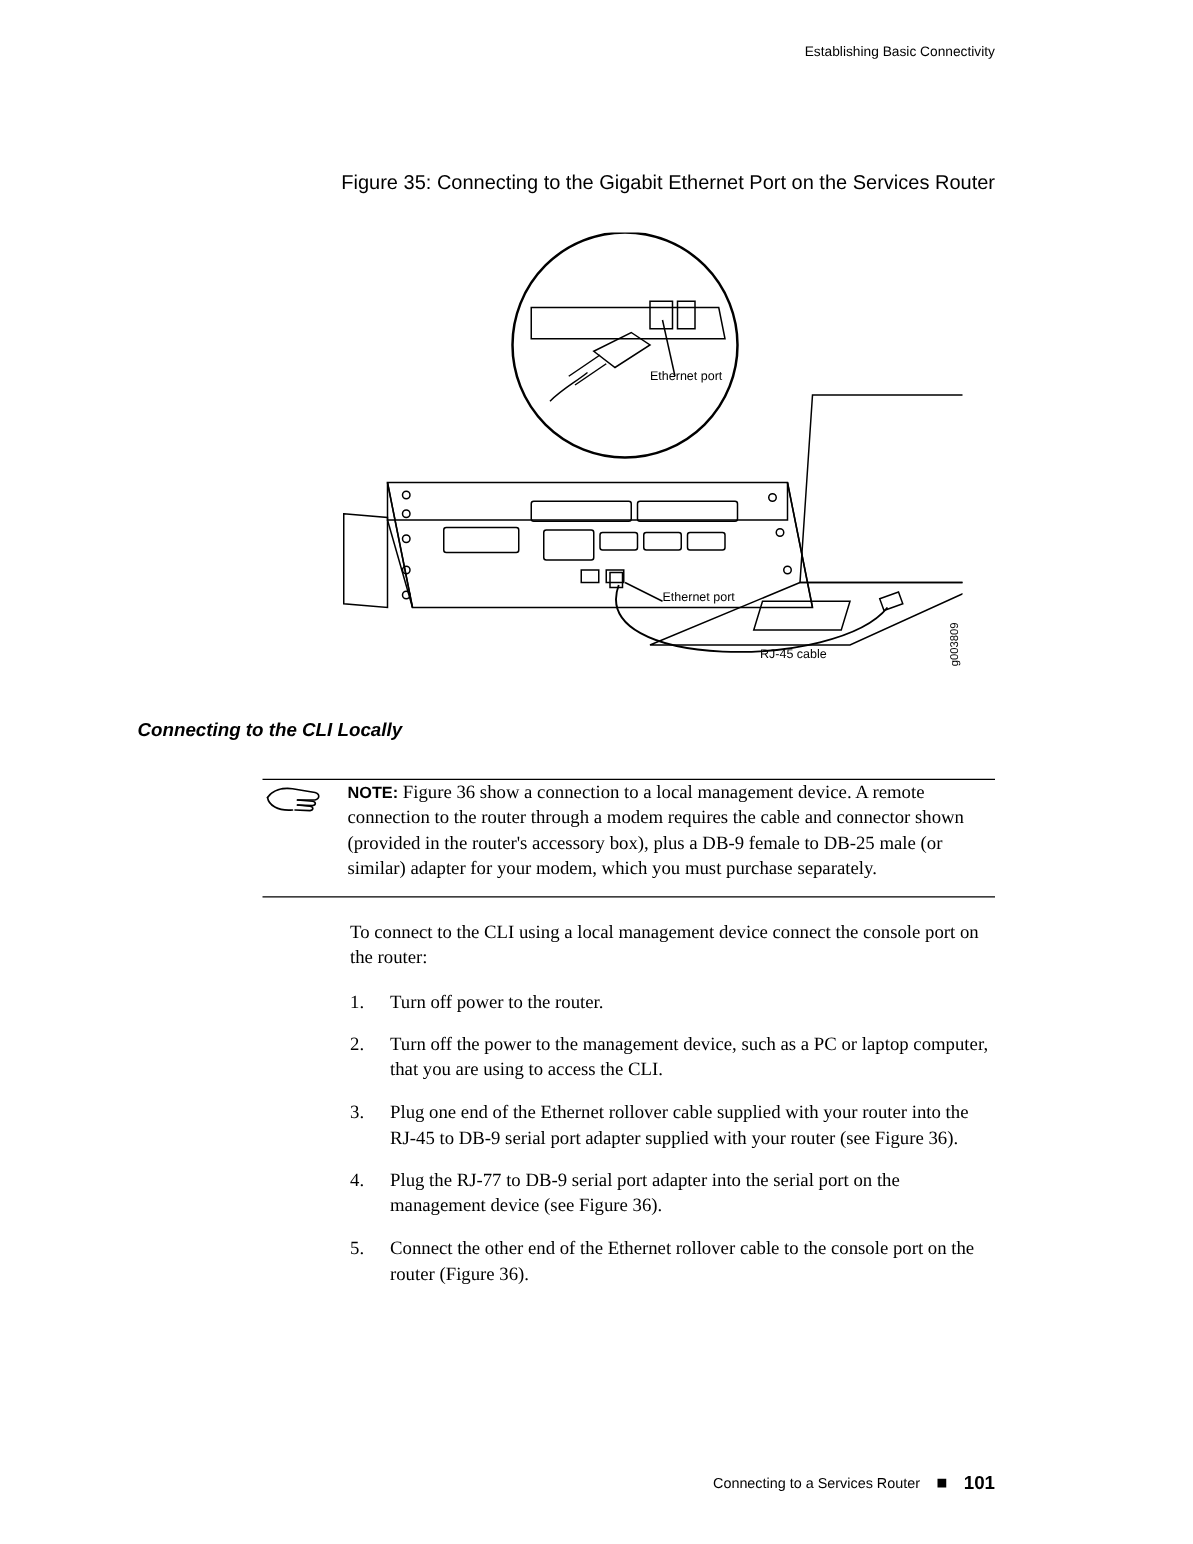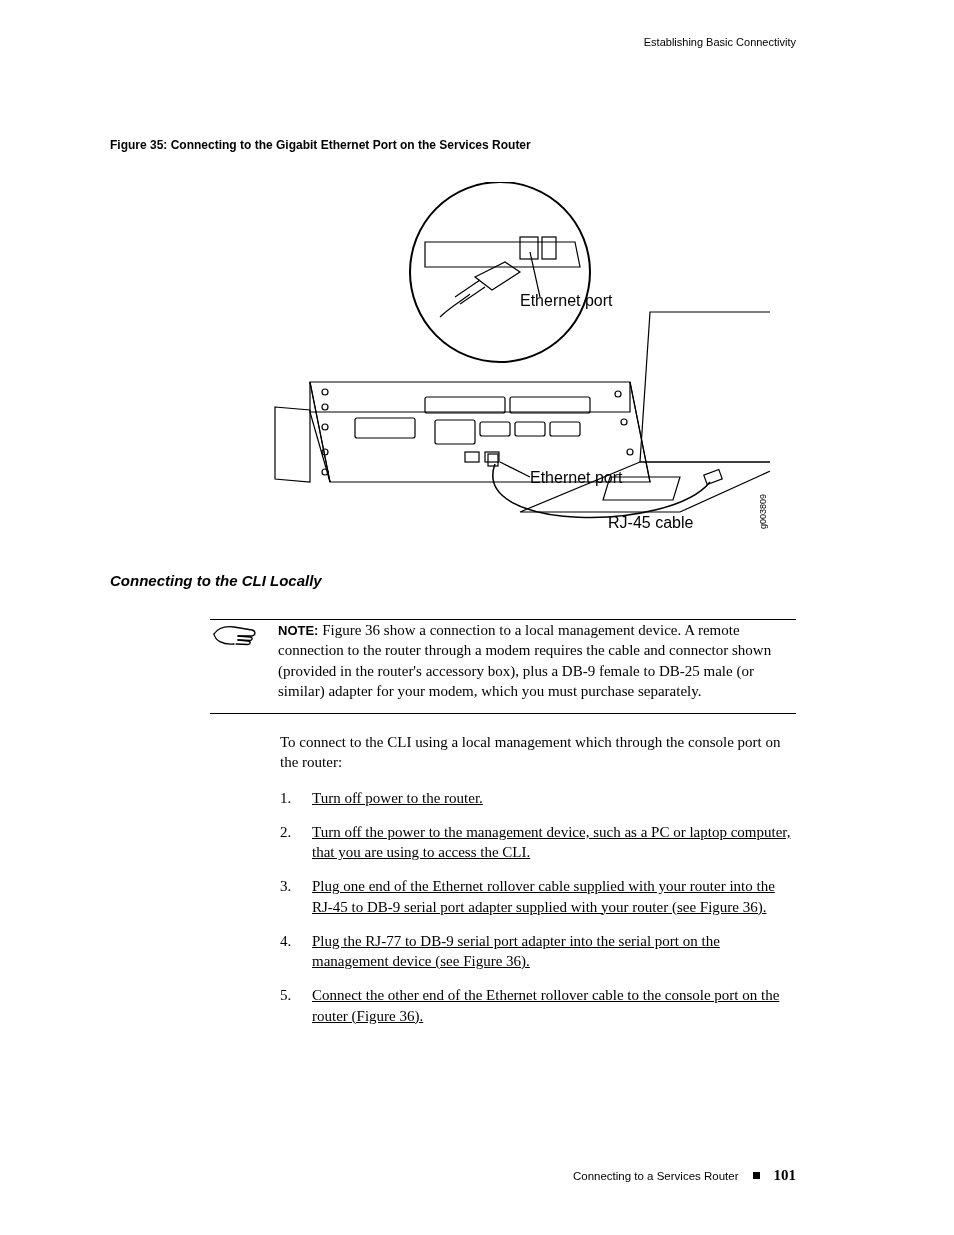--- a/index.html
+++ b/index.html
@@ -18,34 +18,35 @@
   }
   .running-head {
     font-family: Verdana, Geneva, sans-serif;
     font-size: 11px;
     text-align: right;
     color: #000;
   }
   .figure-caption {
     margin-top: 90px;
     font-family: Verdana, Geneva, sans-serif;
-    font-weight: bold;
-    font-size: 12px;
+    font-weight: normal;
+    font-size: 16px;
+    text-align: right;
   }
   .figure-box {
     margin: 30px 0 30px 100px;
     width: 560px;
     height: 360px;
     position: relative;
   }
   .figure-box svg { width: 100%; height: 100%; }
   .fig-label {
     position: absolute;
     font-family: Arial, Helvetica, sans-serif;
-    font-size: 16px;
+    font-size: 10px;
     color: #000;
     white-space: nowrap;
   }
   .fig-label.vertical { transform: rotate(-90deg); transform-origin: left top; }
   .heading {
     font-family: Verdana, Geneva, sans-serif;
     font-weight: bold;
     font-style: italic;
     font-size: 15px;
     margin: 26px 0 30px 0;
@@ -89,42 +90,41 @@
     line-height: 1.35;
     padding-left: 0;
     list-style: none;
     counter-reset: step;
   }
   .steps li {
     counter-increment: step;
     position: relative;
     padding-left: 32px;
     margin-bottom: 14px;
-    text-decoration: underline;
   }
   .steps li::before {
     content: counter(step) ".";
     position: absolute;
     left: 0;
     top: 0;
   }
   .footer {
     position: absolute;
-    bottom: 51px;
+    bottom: 40px;
     right: 100px;
     font-family: Verdana, Geneva, sans-serif;
     font-size: 11.5px;
     display: flex;
     align-items: center;
     gap: 14px;
   }
   .footer .sq {
     width: 7px; height: 7px; background:#000;
   }
-  .footer .pnum { font-weight: bold; font-size: 15px; font-family: Liberation Serif, serif; }
+  .footer .pnum { font-weight: bold; font-size: 15px; font-family: Liberation Sans, sans-serif; }
 </style>
 </head>
 <body>
 
 <div class="page">
 
   <div class="running-head">Establishing Basic Connectivity</div>
 
   <div class="figure-caption">Figure 35: Connecting to the Gigabit Ethernet Port on the Services Router</div>
 
@@ -203,21 +203,21 @@
           <path d="M26 18 L36 19 C 39 19.5, 39 22, 36 22.5 L24 22"></path>
           <path d="M2 12 C 3 18, 10 23, 22 22"></path>
         </g>
       </svg>
     </div>
     <div class="note-text">
       <b>NOTE:</b><span> Figure 36 show a connection to a local management device. A remote connection to the router through a modem requires the cable and connector shown (provided in the router's accessory box), plus a DB-9 female to DB-25 male (or similar) adapter for your modem, which you must purchase separately.</span>
     </div>
   </div>
 
-  <div class="body-text" style="margin-top:16px;">To connect to the CLI using a local management which through the console port on the router:</div>
+  <div class="body-text" style="margin-top:16px;">To connect to the CLI using a local management device connect the console port on the router:</div>
 
   <ol class="steps">
     <li>Turn off power to the router.</li>
     <li>Turn off the power to the management device, such as a PC or laptop computer, that you are using to access the CLI.</li>
     <li>Plug one end of the Ethernet rollover cable supplied with your router into the RJ-45 to DB-9 serial port adapter supplied with your router (see Figure 36).</li>
     <li>Plug the RJ-77 to DB-9 serial port adapter into the serial port on the management device (see Figure 36).</li>
     <li>Connect the other end of the Ethernet rollover cable to the console port on the router (Figure 36).</li>
   </ol>
 
   <div class="footer">

